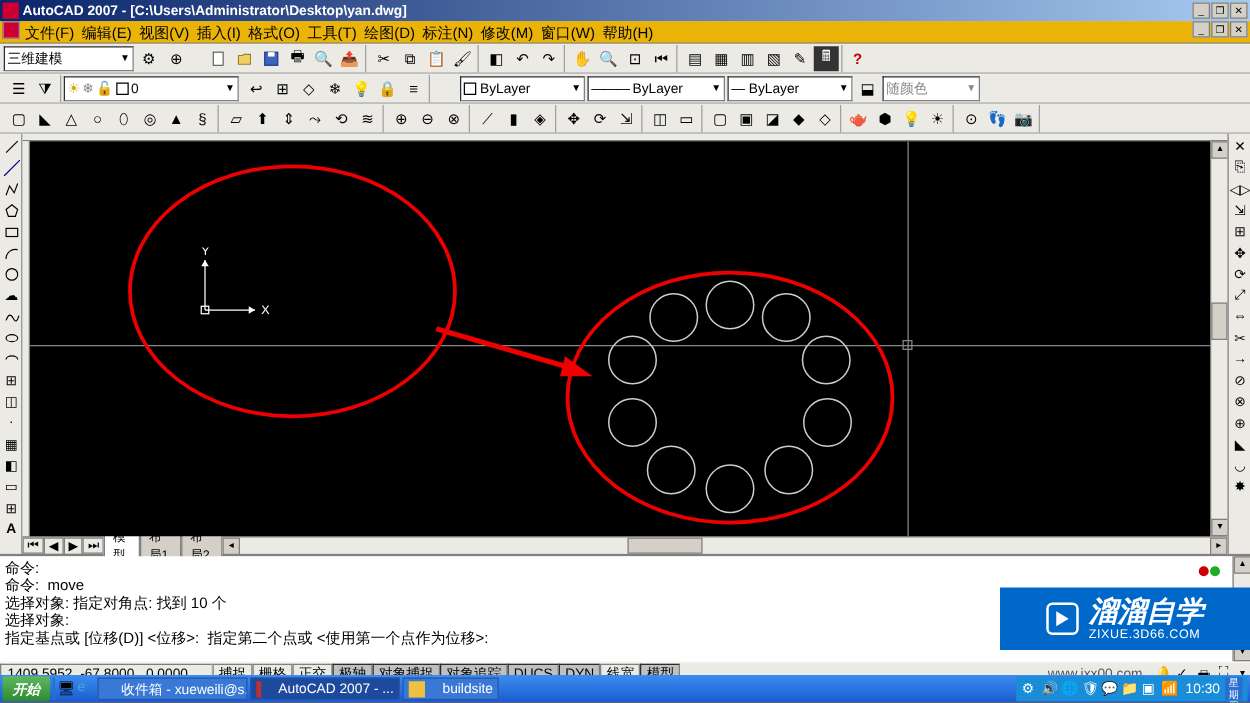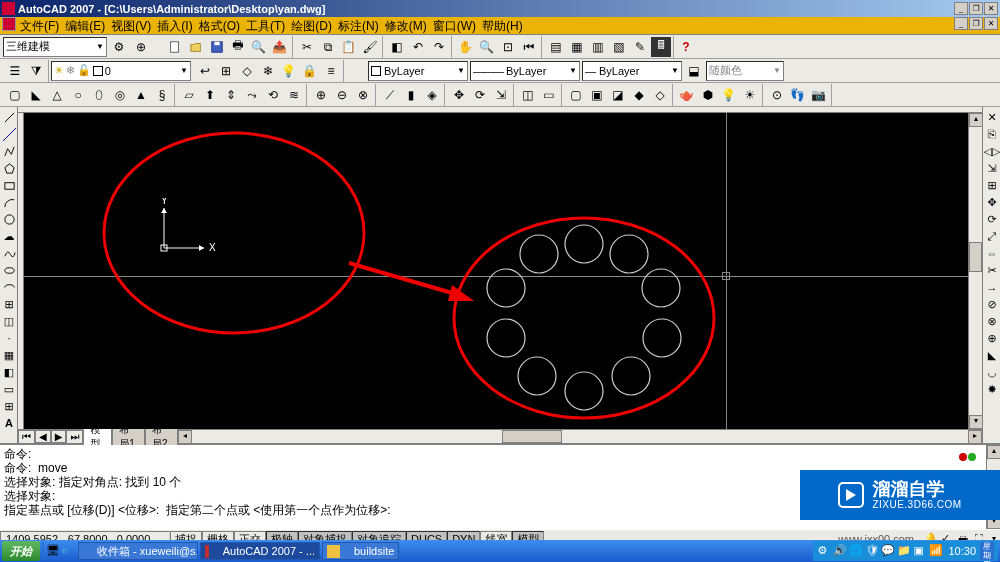--- a/index.html
+++ b/index.html
@@ -69,21 +69,21 @@
 .task { height: 18px; padding: 0 4px; background: #3a78d6; color: #fff; border: 1px solid #2057b0; display: flex; align-items: center; gap: 14px; max-width: 120px; overflow: hidden; white-space: nowrap; }
 .task.active { background: #1e4a9e; }
 .task .ticon { width: 13px; height: 13px; background: #fff; }
 .tray { margin-left: auto; height: 20px; background: #1a8dd8; display: flex; align-items: center; gap: 2px; padding: 0 4px; color: #fff; }
 .tray-icon { width: 14px; height: 14px; display: inline-block; }
 
 .watermark { position: absolute; right: 0; top: 470px; width: 200px; height: 50px; background: #0068c9; color: #fff; display: flex; align-items: center; justify-content: center; gap: 8px; z-index: 100; }
 .watermark .play { width: 26px; height: 26px; border: 2px solid #fff; border-radius: 5px; display: flex; align-items: center; justify-content: center; }
 .watermark .play::after { content: ""; border-left: 10px solid #fff; border-top: 6px solid transparent; border-bottom: 6px solid transparent; }
 .wm-text { display: flex; flex-direction: column; line-height: 1.1; }
-.wm-big { font-size: 18px; font-weight: bold; }
+.wm-big { font-size: 23px; font-weight: bold; font-style: italic; }
 .wm-small { font-size: 10px; letter-spacing: 0.5px; }
 
 .tooltip-box { position: absolute; right: 18px; top: 472px; background: #ffffe1; border: 1px solid #000; padding: 2px 4px; font-size: 11px; z-index: 50; }
 
 .comm-icon { position: absolute; right: 22px; top: 450px; width: 20px; height: 14px; z-index: 40; }
 .lock-icon { position: absolute; right: 4px; top: 473px; font-size: 12px; z-index: 40; }
 .status-right-icons { display: flex; gap: 3px; padding: 0 4px; align-items: center; }
 .sicon { width: 14px; height: 14px; }
 </style>
 </head>

